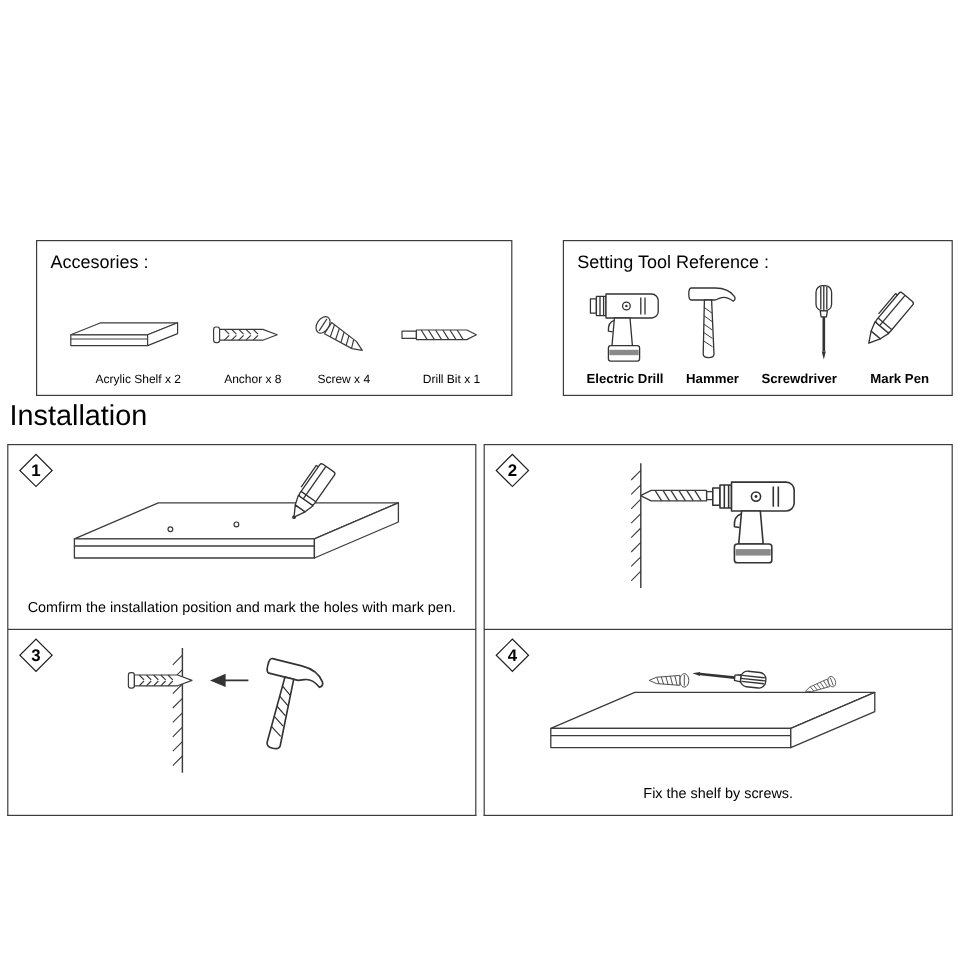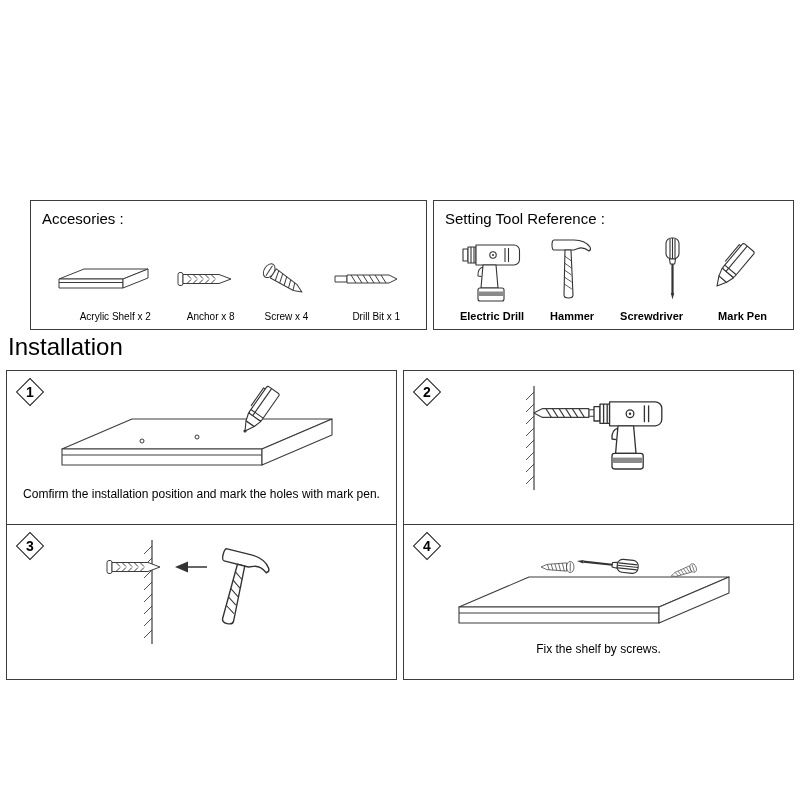--- a/index.html
+++ b/index.html
@@ -9,21 +9,21 @@
     font-family: "Liberation Sans", "DejaVu Sans", sans-serif;
     position: relative; overflow: hidden;
   }
   .sheet { position: relative; width: 800px; height: 800px; background: #fff; }
   svg.defs { position: absolute; width: 0; height: 0; }
 
   
   .top-row { position: absolute; left: 6px; top: 200px; width: 788px; height: 130px; display: flex; gap: 6px; padding-left: 24px; }
   .panel { border: 1px solid #3c3c3c; background: #fff; position: relative; }
   .panel.accessories { width: 397px; }
-  .panel.tools { flex: 1; }
+  .panel.tools { flex: 1; margin-left: 36px; }
   .panel-title { margin: 0; padding: 9px 0 0 11px; font-size: 15px; font-weight: 400; }
   .items-row { position: absolute; left: 0; right: 0; bottom: 7px; display: flex; justify-content: space-evenly; align-items: flex-end; }
   .item { display: flex; flex-direction: column; align-items: flex-end; }
   .icon-box { display: flex; align-items: center; justify-content: center; }
   .icon-box.acc { height: 54px; }
   .icon-box.tool { height: 72px; }
   .item-label { font-size: 10px; margin-top: 5px; white-space: nowrap; }
   .tool-label { font-size: 11px; font-weight: bold; }
 
   
@@ -37,21 +37,21 @@
   }
   .step { border: 1px solid #3c3c3c; position: relative; background: #fff; }
   .step.r2 { border-top: none; }
   .diamond {
     position: absolute; left: 13px; top: 11px; width: 20px; height: 20px;
     border: 1.5px solid #1d1d1d; transform: rotate(45deg);
     display: flex; align-items: center; justify-content: center;
   }
   .diamond span { transform: rotate(-45deg); font-size: 14px; font-weight: 700; }
   .illustration { position: absolute; left: 0; right: 0; top: 12px; display: flex; justify-content: center; }
-  .caption { position: absolute; left: 0; right: 0; bottom: 11px; margin: 12px; text-align: center; font-size: 12px; }
+  .caption { position: absolute; left: 0; right: 0; bottom: 11px; margin: 0; text-align: center; font-size: 12px; }
 </style>
 </head>
 <body>
 
 <div class="sheet">
 
   <svg class="defs" xmlns="http://www.w3.org/2000/svg">
     <defs>
       <g id="def-shelf" stroke="#3c3c3c" stroke-width="1.1" fill="#fff" stroke-linejoin="round">
         <polygon points="0,30 200,30 270,0 70,0"></polygon>

